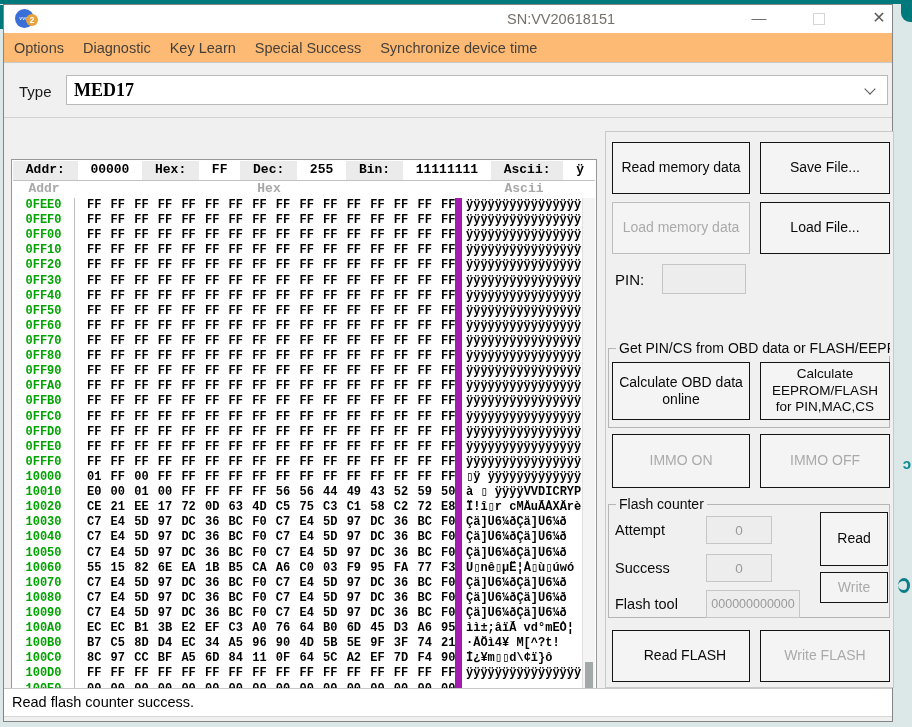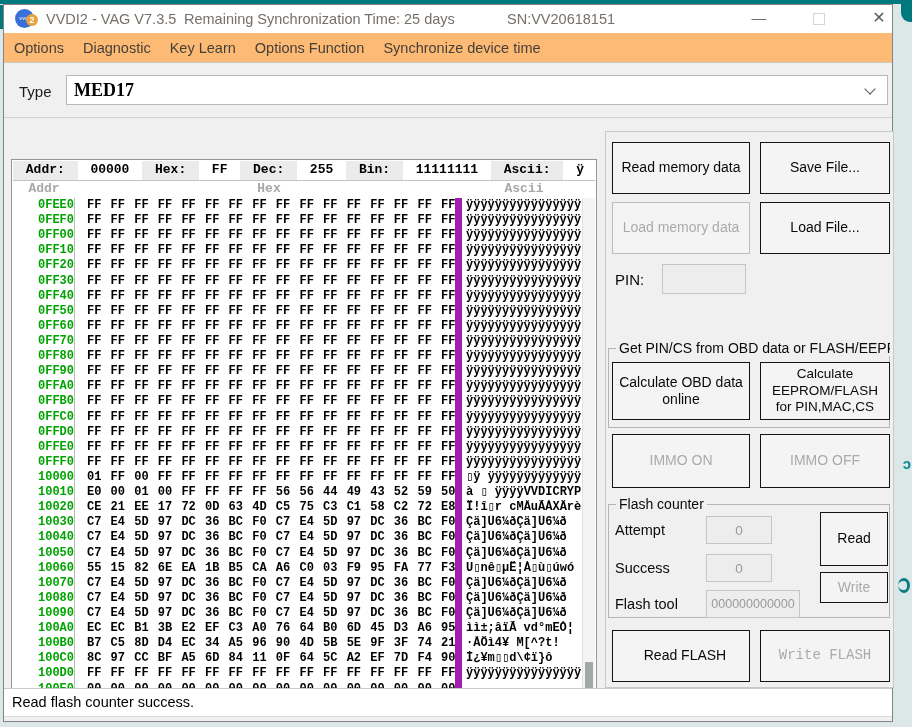--- a/index.html
+++ b/index.html
@@ -32,21 +32,21 @@
   .infobar{left:1px;top:1px;right:1px;height:19px;background:#ebebeb;display:flex;align-items:stretch;border-bottom:1px solid #c2c2c2;overflow:hidden;}
   .chip{font-size:13px;font-weight:bold;line-height:18px;padding:0 5px;white-space:pre;color:#000;}
   .chip.val{background:#fff;}
   .colhead{left:1px;top:21px;right:13px;height:16px;color:#a8a8a8;font-size:13px;font-weight:bold;}
   .colhead span{position:absolute;top:0;text-align:center;}
   .ch-addr{left:0;width:62px;}
   .ch-hex{left:63px;width:386px;}
   .ch-ascii{left:450px;width:122px;}
   .hexrows{left:1px;top:38px;width:571px;height:514px;display:flex;flex-direction:column;overflow:hidden;}
   .hexrow{height:15.12px;flex:none;display:flex;font-size:12px;font-weight:bold;line-height:15.12px;white-space:pre;}
-  .cell-addr{width:62px;flex:none;color:#00a400;text-align:right;border-right:1px solid #bdbdbd;box-sizing:border-box;}
+  .cell-addr{width:62px;flex:none;color:#00a400;text-align:center;border-right:1px solid #bdbdbd;box-sizing:border-box;}
   .cell-hex{width:387px;flex:none;color:#000;padding-left:12px;word-spacing:2px;border-right:7px solid #a21caf;box-sizing:border-box;overflow:hidden;}
   .cell-ascii{width:118px;flex:none;color:#000;padding-left:4px;overflow:hidden;}
   .vscroll{right:1px;top:38px;width:12px;height:513px;background:#f4f4f4;border-left:1px solid #e0e0e0;}
   .vthumb{position:absolute;left:2px;bottom:22px;width:8px;height:27px;background:#a3a8a8;}
   
   .rightpanel{left:601px;top:126px;width:289px;height:557px;border:1px solid #c9c9c9;background:#f0f0f0;box-sizing:border-box;}
   .btn{position:absolute;display:flex;align-items:center;justify-content:center;text-align:center;background:#f4f4f4;border:1px solid #141414;font-size:14px;color:#0a0a0a;box-sizing:border-box;line-height:1.25;}
   .btn.disabled{color:#aaaaaa;}
   .btn.lightborder{border:1px solid #bdbdbd;}
   .fieldlabel{position:absolute;font-size:14.5px;color:#0a0a0a;}
@@ -70,35 +70,33 @@
 <div class="abs bg-frag" style="top:455px;">ͻ</div>
 <div class="abs bg-frag2" style="top:578px;"></div>
 
 <div class="abs dialog">
 
   <div class="abs titlebar">
     <div class="abs appicon">
       <span class="ic-blue">vvdi</span>
       <span class="ic-yellow">2</span>
     </div>
-    <span class="abs title-text" style="left:42px;">VVDI2 - VAG V7.3.5</span>
-    <span class="abs title-text" style="left:180px;">Remaining Synchronization Time: 25 days</span>
     <span class="abs title-text" style="left:503px;">SN:VV20618151</span>
     <div class="abs winbtn" style="left:738px;">—</div>
     <div class="abs winbtn" style="left:798px;">
       <span style="display:inline-block;width:10px;height:10px;border:1px solid #d6d6d6;margin-top:8px;"></span>
     </div>
     <div class="abs winbtn" style="left:858px;font-size:16px;color:#5c5c5c;">✕</div>
   </div>
 
   <div class="abs menubar">
     <span class="menu-item">Options</span>
     <span class="menu-item">Diagnostic</span>
     <span class="menu-item">Key Learn</span>
-    <span class="menu-item">Options Function</span>
+    <span class="menu-item">Special Success</span>
     <span class="menu-item">Synchronize device time</span>
   </div>
 
   <span class="abs type-label">Type</span>
   <div class="abs type-combo">
     <div class="type-value">MED17</div>
     <span class="chev"></span>
   </div>
   <div class="abs type-sep"></div>
 
@@ -185,19 +183,19 @@
     <span class="fieldlabel" style="left:9px;top:390px;">Attempt</span>
     <div class="inputbox" style="left:100px;top:384px;width:66px;height:28px;">0</div>
     <div class="btn" style="left:214px;top:380px;width:68px;height:54px;">Read</div>
     <span class="fieldlabel" style="left:9px;top:428px;">Success</span>
     <div class="inputbox" style="left:100px;top:422px;width:66px;height:28px;">0</div>
     <div class="btn disabled" style="left:214px;top:440px;width:68px;height:31px;">Write</div>
     <span class="fieldlabel" style="left:9px;top:464px;">Flash tool</span>
     <div class="inputbox" style="left:100px;top:458px;width:94px;height:28px;font-size:12.5px;">000000000000</div>
 
     <div class="btn" style="left:6px;top:498px;width:138px;height:52px;padding-left:8px;">Read FLASH</div>
-    <div class="btn disabled" style="left:154px;top:498px;width:130px;height:52px;font-family:Liberation Mono, monospace;">Write FLASH</div>
+    <div class="btn disabled" style="left:154px;top:498px;width:130px;height:52px;">Write FLASH</div>
   </div>
 
   <div class="abs statusbar">
     <div class="status-text">Read flash counter success.</div>
   </div>
 </div>
 
 </body></html>

